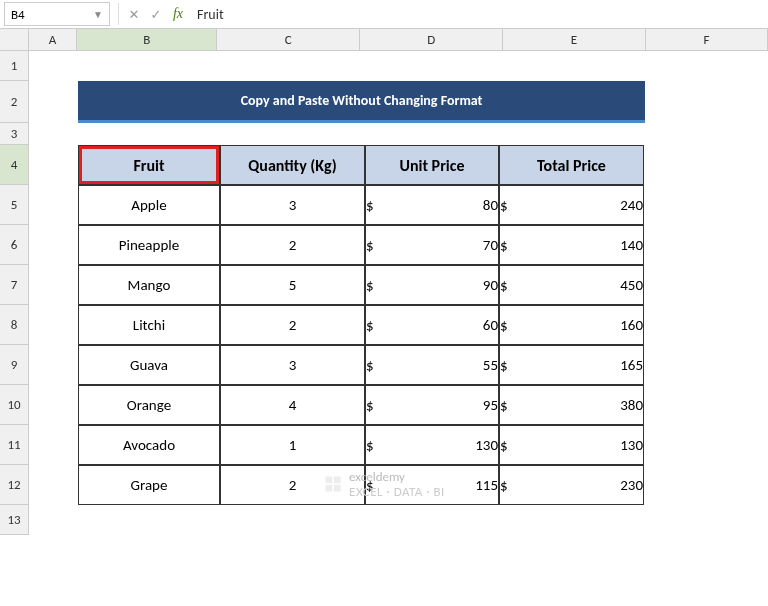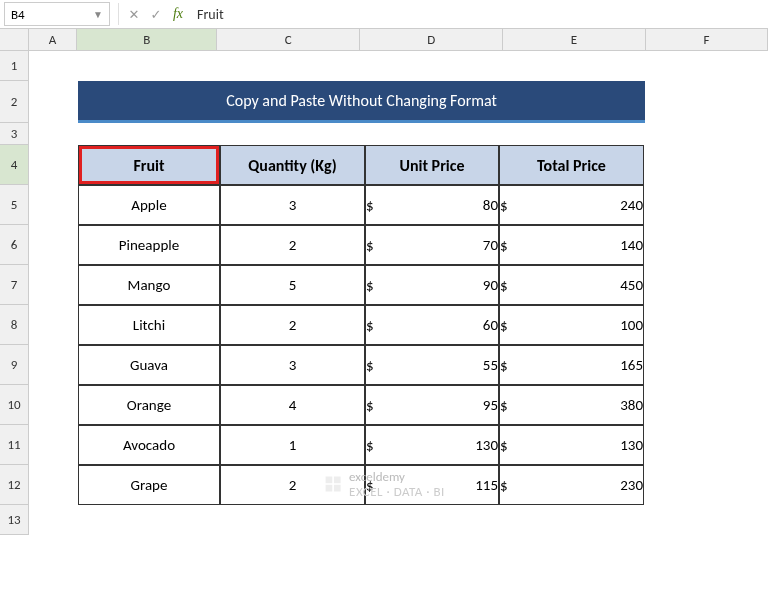--- a/index.html
+++ b/index.html
@@ -15,21 +15,21 @@
 .corner{width:28px;background:#f0f0f0;border-right:1px solid #ccc;border-bottom:1px solid #ccc}
 .ch{background:#f0f0f0;border-right:1px solid #ccc;border-bottom:1px solid #ccc;display:flex;align-items:center;justify-content:center;font-size:13px;color:#333}
 .ch-A{width:48px}.ch-B{width:140px}.ch-C{width:143px}.ch-D{width:143px}.ch-E{width:143px}.ch-F{width:122px}
 .rows{}
 .row{display:flex;height:30px}
 .row.tall{height:40px}
 .row.title{height:42px}
 .rh{width:28px;background:#f0f0f0;border-right:1px solid #ccc;border-bottom:1px solid #ccc;display:flex;align-items:center;justify-content:center;font-size:13px;color:#333}
 .cell{border-right:1px solid transparent;border-bottom:1px solid transparent}
 .c-A{width:48px}.c-B{width:140px}.c-C{width:143px}.c-D{width:132px}.c-E{width:143px}.c-F{width:122px}
-.title-merge{width:569px;background:#2a4a7a;color:#fff;font-weight:normal;font-size:16px;display:flex;align-items:center;justify-content:center;border-bottom:3px solid #4a8ac8}
+.title-merge{width:569px;background:#2a4a7a;color:#fff;font-weight:bold;font-size:14px;display:flex;align-items:center;justify-content:center;border-bottom:3px solid #4a8ac8}
 .th{background:#c8d5e8;font-weight:bold;font-size:16px;display:flex;align-items:center;justify-content:center;border:1px solid #333}
 .td{border:1px solid #333;display:flex;align-items:center;font-size:15px;padding:0 0}
 .td.center{justify-content:center}
 .td.money{justify-content:space-between}
 .sel-hi{box-shadow:inset 0 0 0 3px #e02020}
 .col-sel{background:#d8e6d0!important}
 .row-sel{background:#d8e6d0!important}
 .watermark{position:absolute;bottom:36px;left:50%;transform:translateX(-50%);display:flex;align-items:center;color:#bbb;font-size:13px;z-index:0}
 .watermark .logo{width:20px;height:20px;margin-right:6px;position:relative}
 .watermark svg{opacity:.35}
@@ -149,21 +149,21 @@
           <div class="rh">8</div>
           <div class="cell c-A"></div>
           <div class="td c-B center">Litchi</div>
           <div class="td c-C center">2</div>
           <div class="td c-D money">
             <span>$</span>
             <span>60</span>
           </div>
           <div class="td c-E money">
             <span>$</span>
-            <span>100</span>
+            <span>160</span>
           </div>
           <div class="cell c-F"></div>
         </div>
         <div class="row tall">
           <div class="rh">9</div>
           <div class="cell c-A"></div>
           <div class="td c-B center">Guava</div>
           <div class="td c-C center">3</div>
           <div class="td c-D money">
             <span>$</span>

